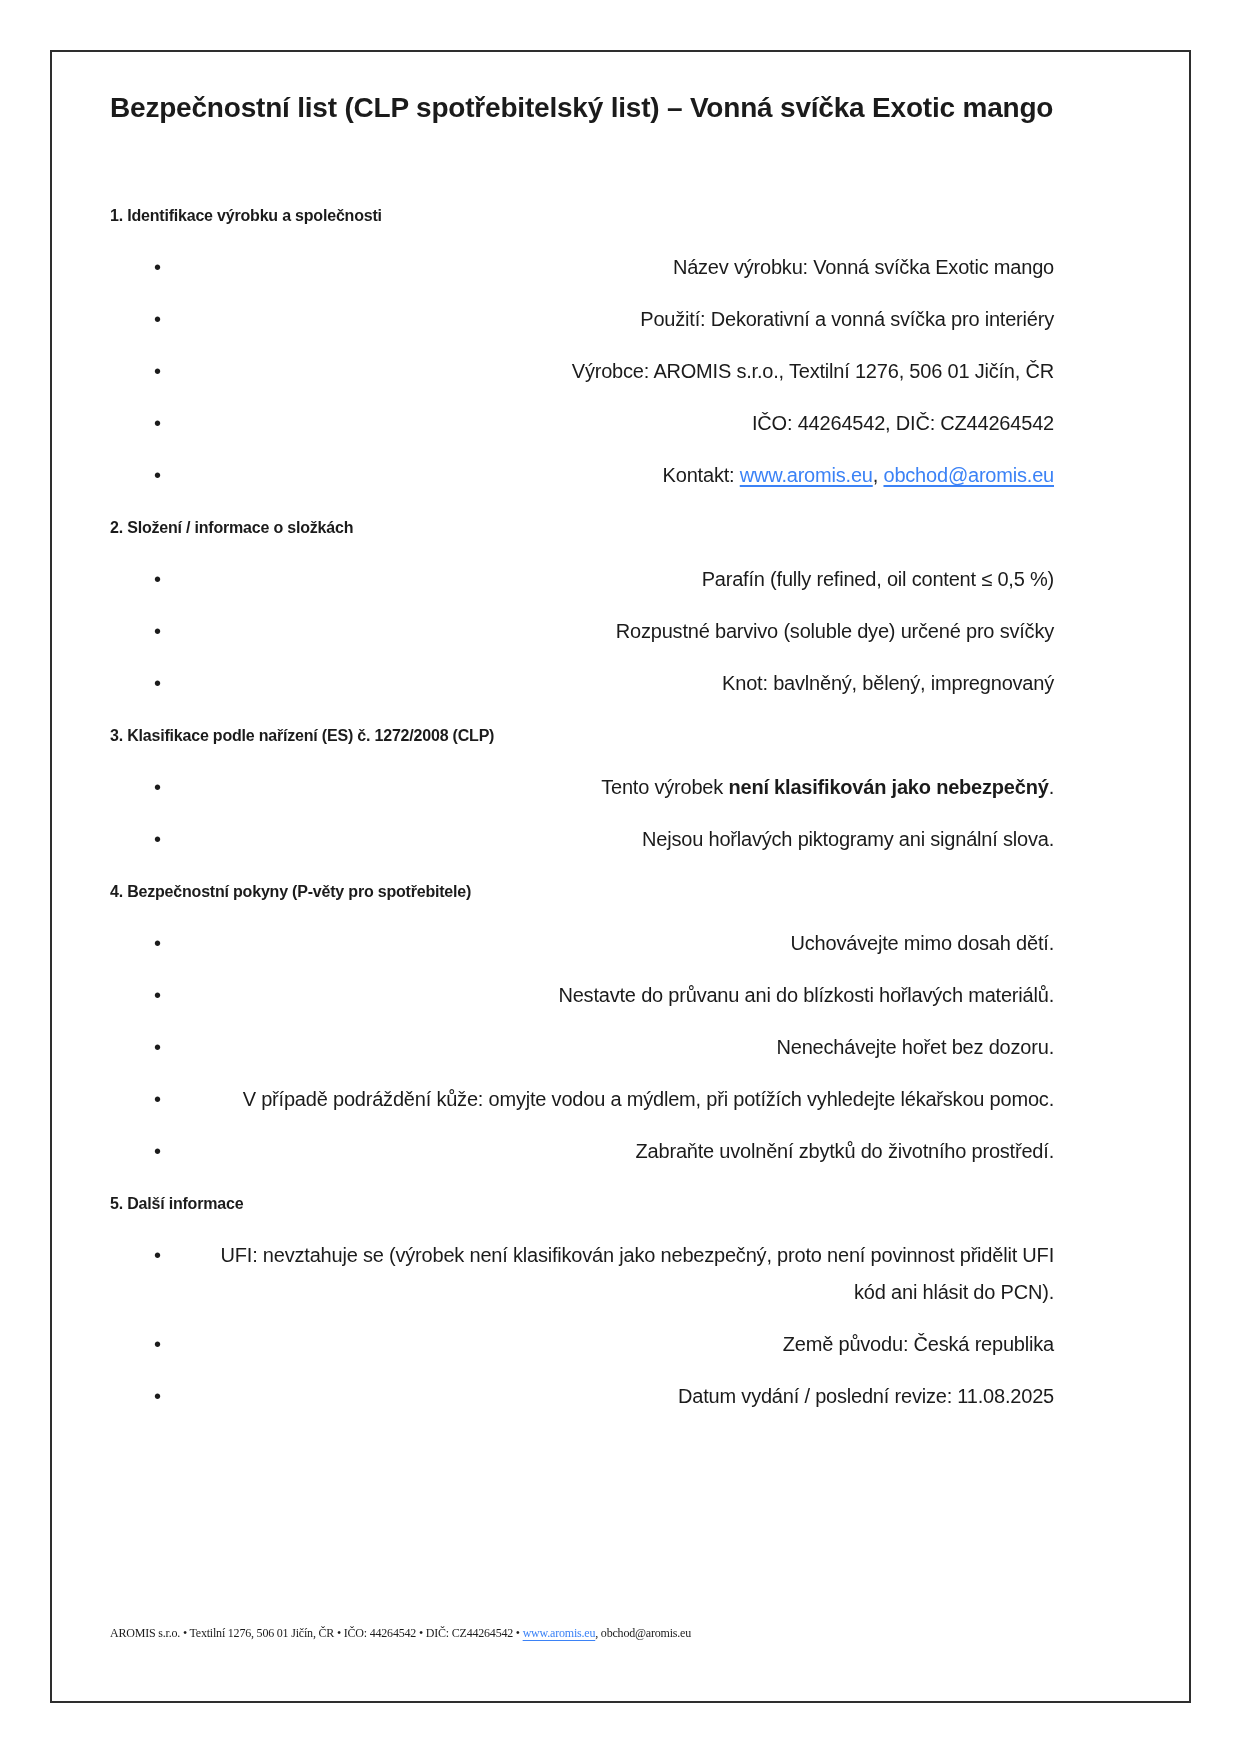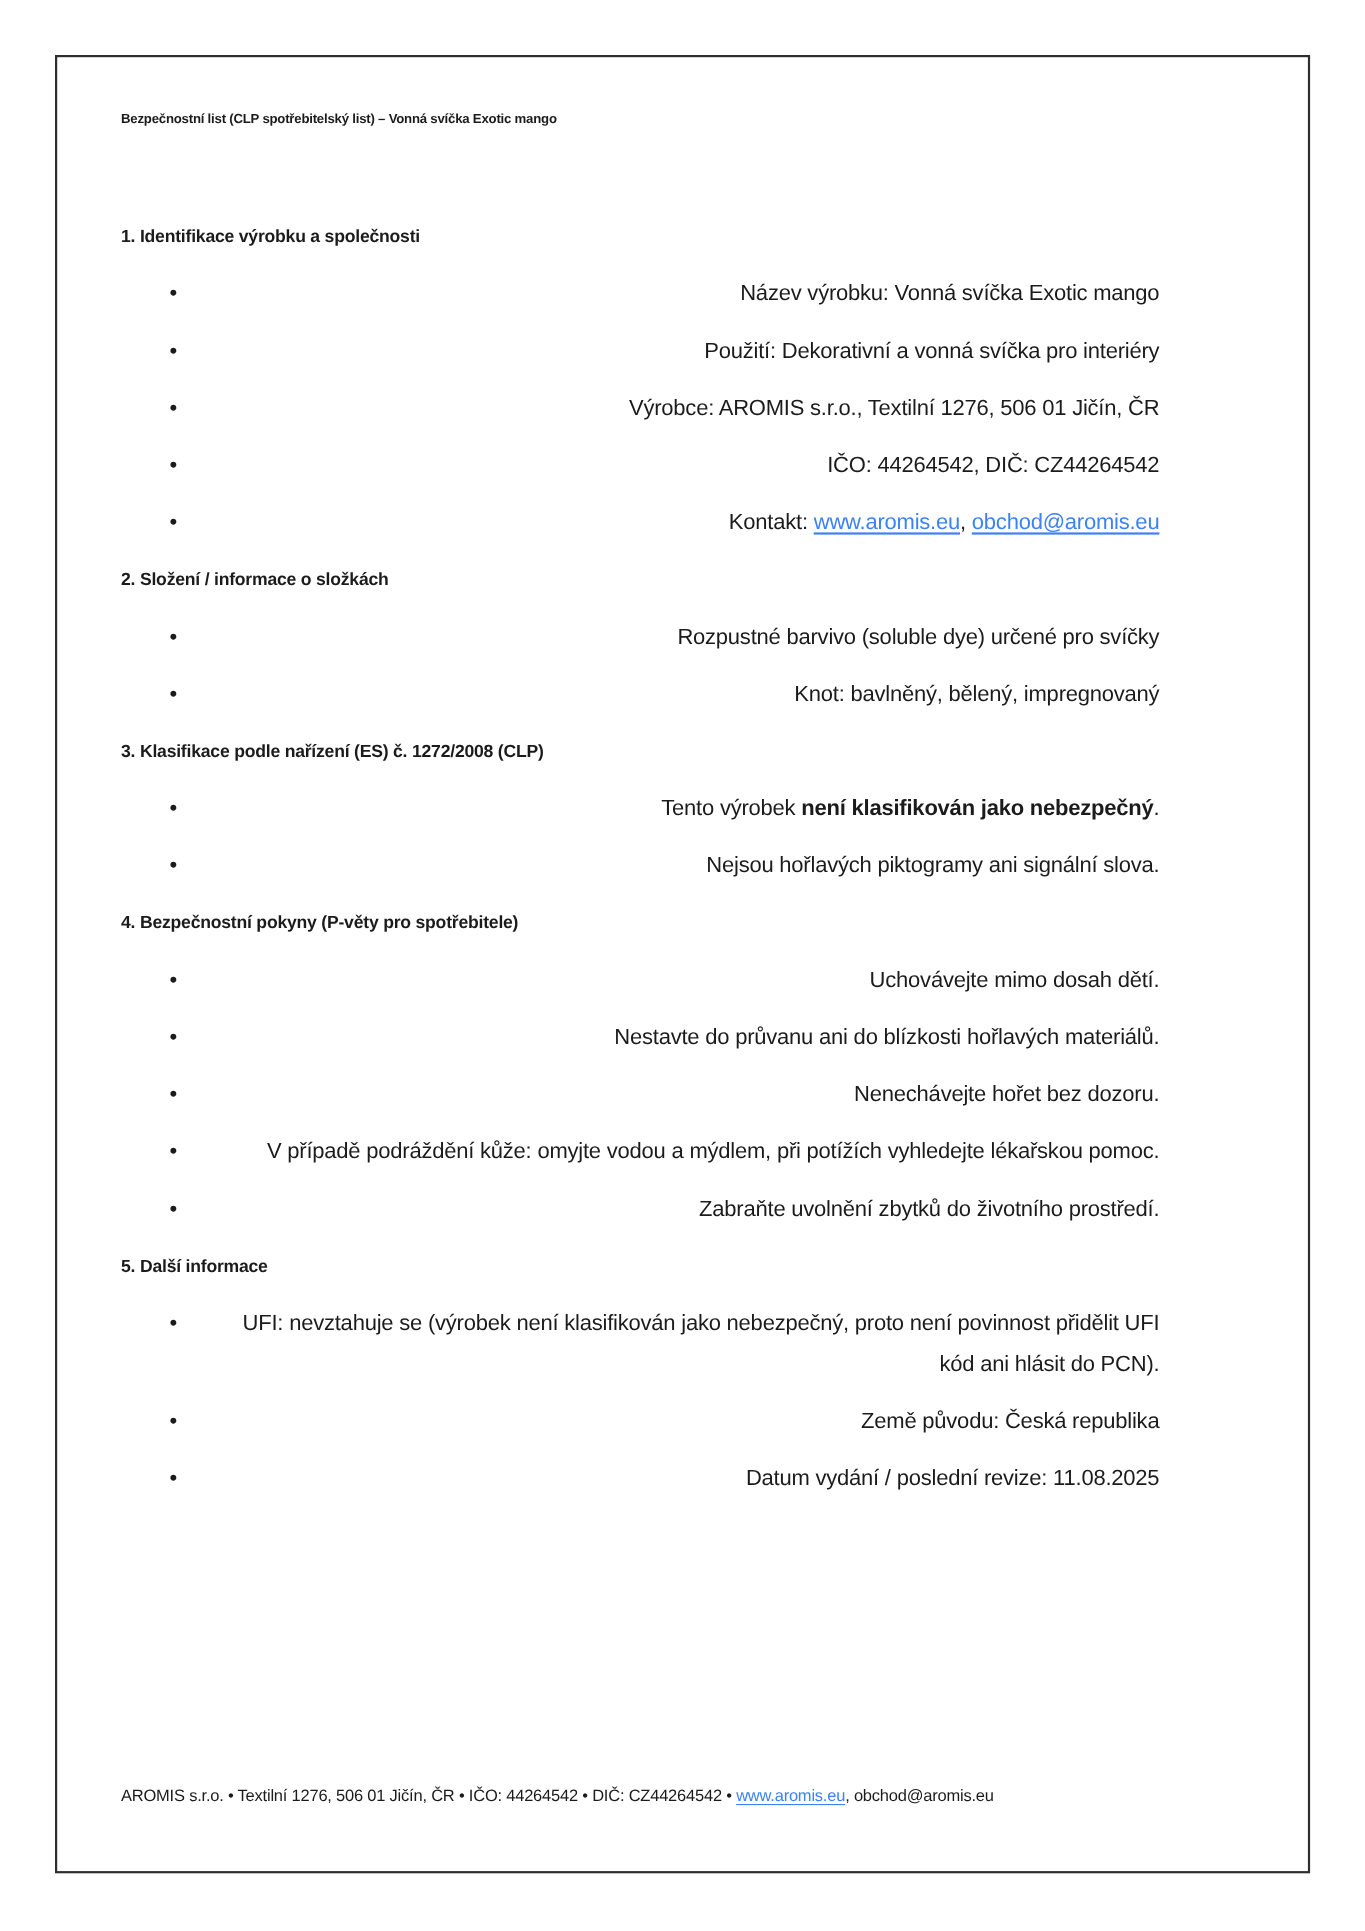--- a/index.html
+++ b/index.html
@@ -25,21 +25,21 @@
     box-sizing: border-box;
     background: #ffffff;
   }
   .content {
     position: absolute;
     left: 110px;
     top: 95px;
     width: 944px;
   }
   h1.doc-title {
-    font-size: 12px;
+    font-size: 28px;
     line-height: 26px;
     font-weight: bold;
     margin: 0 0 76px 0;
     letter-spacing: -0.2px;
     white-space: nowrap;
   }
   h2.section-heading {
     font-size: 16px;
     line-height: 37px;
     font-weight: bold;
@@ -75,24 +75,25 @@
     cursor: pointer;
   }
   strong.bold-run {
     font-weight: bold;
   }
   .footer {
     position: absolute;
     left: 110px;
     top: 1622px;
     width: 1060px;
-    font-size: 15px;
+    font-size: 12px;
     line-height: 22px;
     letter-spacing: -0.2px;
     white-space: nowrap;
+    font-family: Liberation Serif, serif;
   }
 </style>
 </head>
 <body>
 
 <div class="page-frame"></div>
 
 <div class="content">
 
   <h1 class="doc-title">Bezpečnostní list (CLP spotřebitelský list) – Vonná svíčka Exotic mango</h1>
@@ -104,20 +105,21 @@
       <li><span>Použití: Dekorativní a vonná svíčka pro interiéry</span></li>
       <li><span>Výrobce: AROMIS s.r.o., Textilní 1276, 506 01 Jičín, ČR</span></li>
       <li><span>IČO: 44264542, DIČ: CZ44264542</span></li>
       <li><span>Kontakt: </span><a class="doc-link">www.aromis.eu</a><span>, </span><a class="doc-link">obchod@aromis.eu</a></li>
     </ul>
   </section>
 
   <section>
     <h2 class="section-heading">2. Složení / informace o složkách</h2>
     <ul class="bullet-list">
+      <li><span>Parafín (fully refined, oil content ≤ 0,5 %)</span></li>
       <li><span>Rozpustné barvivo (soluble dye) určené pro svíčky</span></li>
       <li><span>Knot: bavlněný, bělený, impregnovaný</span></li>
     </ul>
   </section>
 
   <section>
     <h2 class="section-heading">3. Klasifikace podle nařízení (ES) č. 1272/2008 (CLP)</h2>
     <ul class="bullet-list">
       <li><span>Tento výrobek </span><strong class="bold-run">není klasifikován jako nebezpečný</strong><span>.</span></li>
       <li><span>Nejsou hořlavých piktogramy ani signální slova.</span></li>

